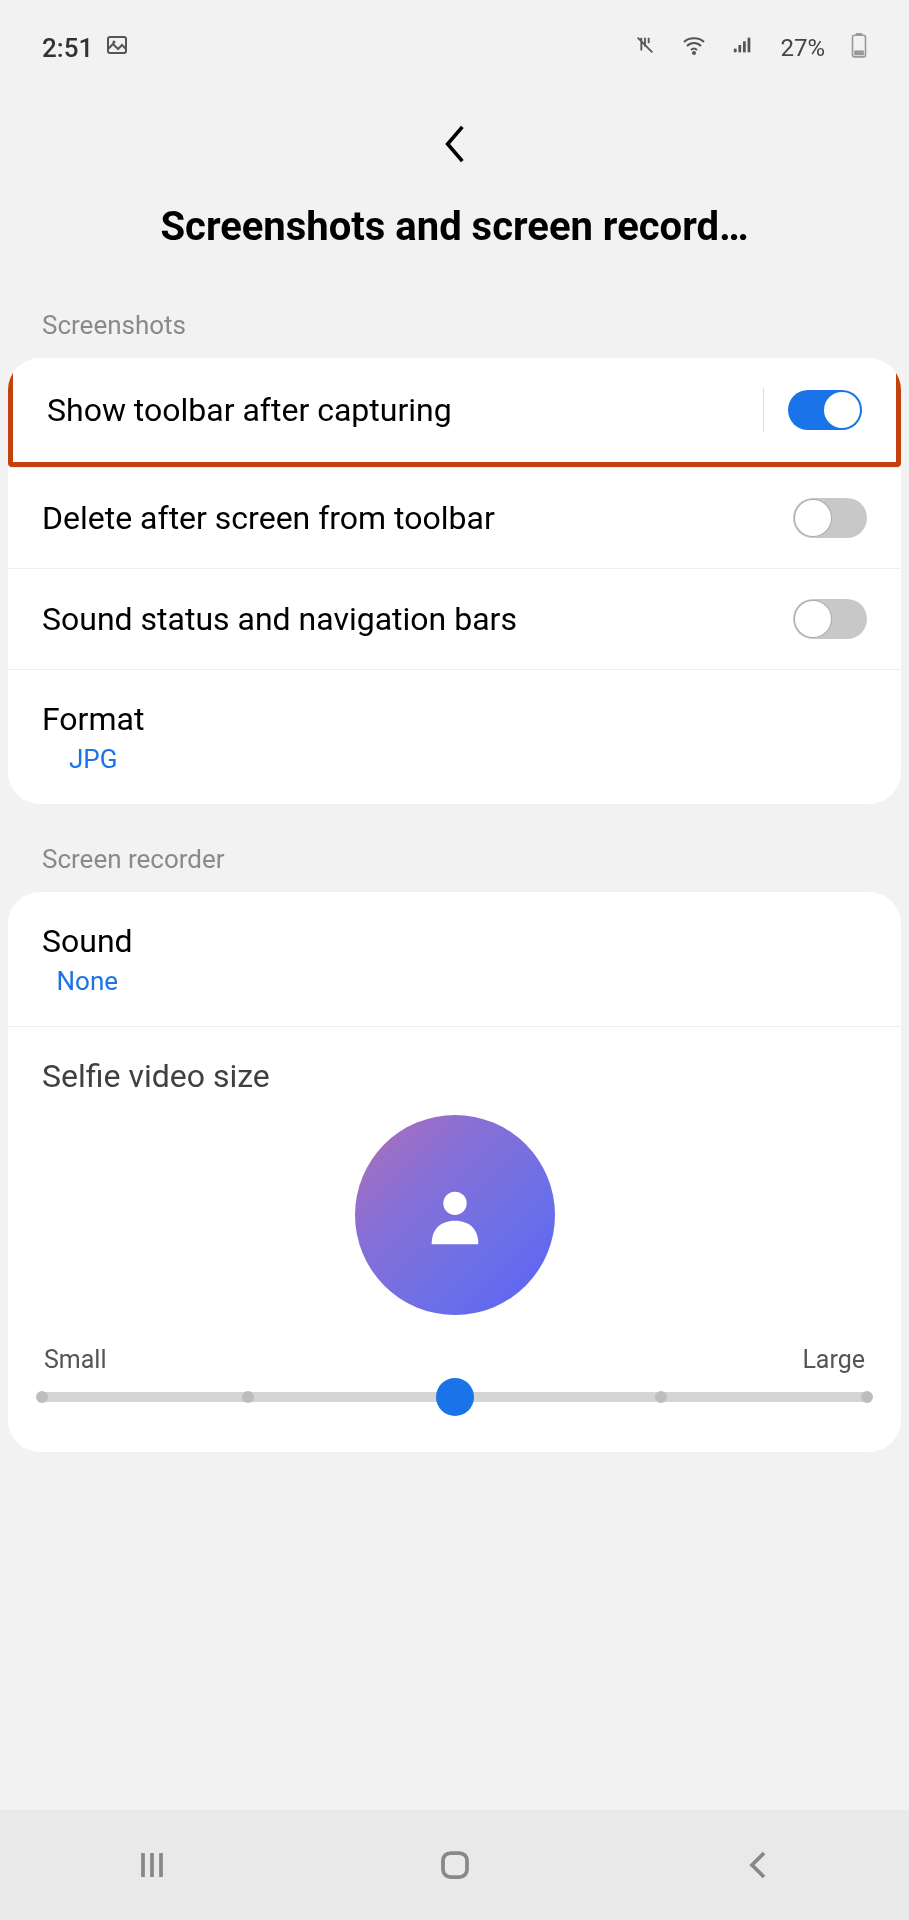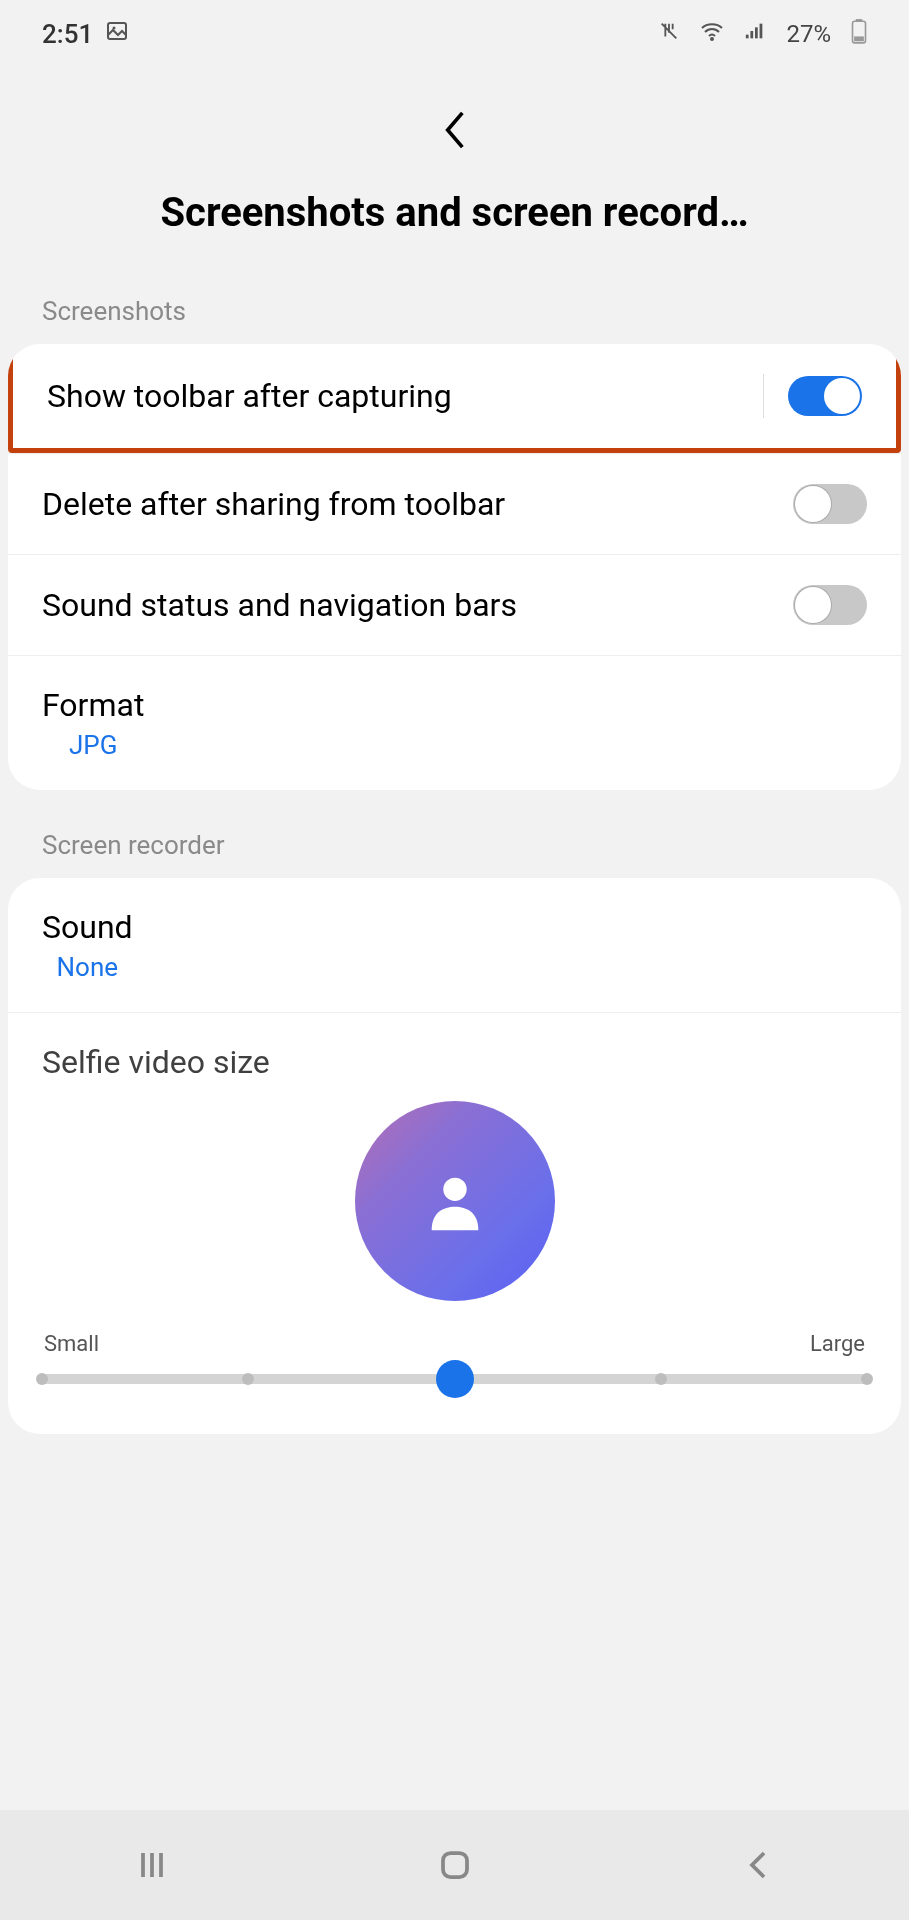--- a/index.html
+++ b/index.html
@@ -9,33 +9,33 @@
     background: #f2f2f2;
     font-family: -apple-system, BlinkMacSystemFont, "Segoe UI", Roboto, sans-serif;
     color: #000;
     overflow: hidden;
     position: relative;
   }
   .status-bar {
     display: flex;
     justify-content: space-between;
     align-items: center;
-    padding: 18px 42px 10px 42px;
+    padding: 32px 42px 10px 42px;
     font-size: 26px;
     color: #444;
   }
   .status-left {
     display: flex;
     align-items: center;
     gap: 12px;
   }
   .status-right {
     display: flex;
     align-items: center;
-    gap: 20px;
+    gap: 26px;
     font-size: 24px;
   }
   .status-time { font-weight: 500; color:#333; }
   .header {
     display: flex;
     align-items: center;
     padding: 48px 42px 40px 42px;
     gap: 30px;
     flex-direction: column;
   }
@@ -147,21 +147,21 @@
     background: linear-gradient(135deg, #b46fb3 0%, #8a6fd4 30%, #6a6fea 70%, #5a5ff5 100%);
     margin: 18px auto 30px auto;
     display: flex;
     align-items: center;
     justify-content: center;
   }
   .avatar-circle svg { width: 70px; height: 70px; }
   .slider-labels {
     display: flex;
     justify-content: space-between;
-    font-size: 22px;
+    font-size: 25px;
     color: #555;
     margin-bottom: 12px;
     padding: 0 2px;
   }
   .slider-track {
     position: relative;
     height: 10px;
     background: #d4d4d4;
     border-radius: 5px;
     margin-bottom: 40px;
@@ -272,21 +272,21 @@
     </div>
     <div class="toggle-wrap">
       <div class="toggle-sep"></div>
       <div class="toggle on">
           <div class="knob"></div>
         </div>
     </div>
   </div>
   <div class="row">
     <div class="row-text">
-      <div class="row-title">Delete after sharing from toolbar</div>
+      <div class="row-title">Delete after screen from toolbar</div>
     </div>
     <div class="toggle">
         <div class="knob"></div>
       </div>
   </div>
   <div class="row">
     <div class="row-text">
       <div class="row-title">Sound status and navigation bars</div>
     </div>
     <div class="toggle">

